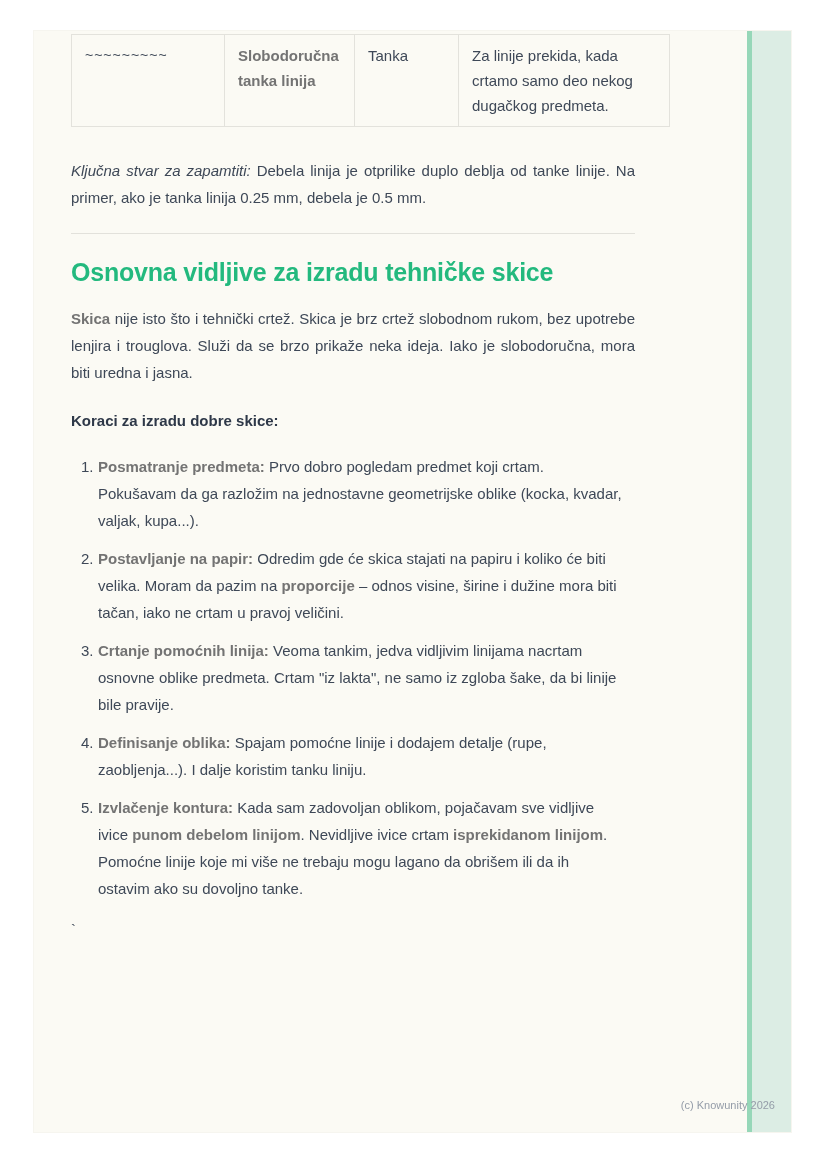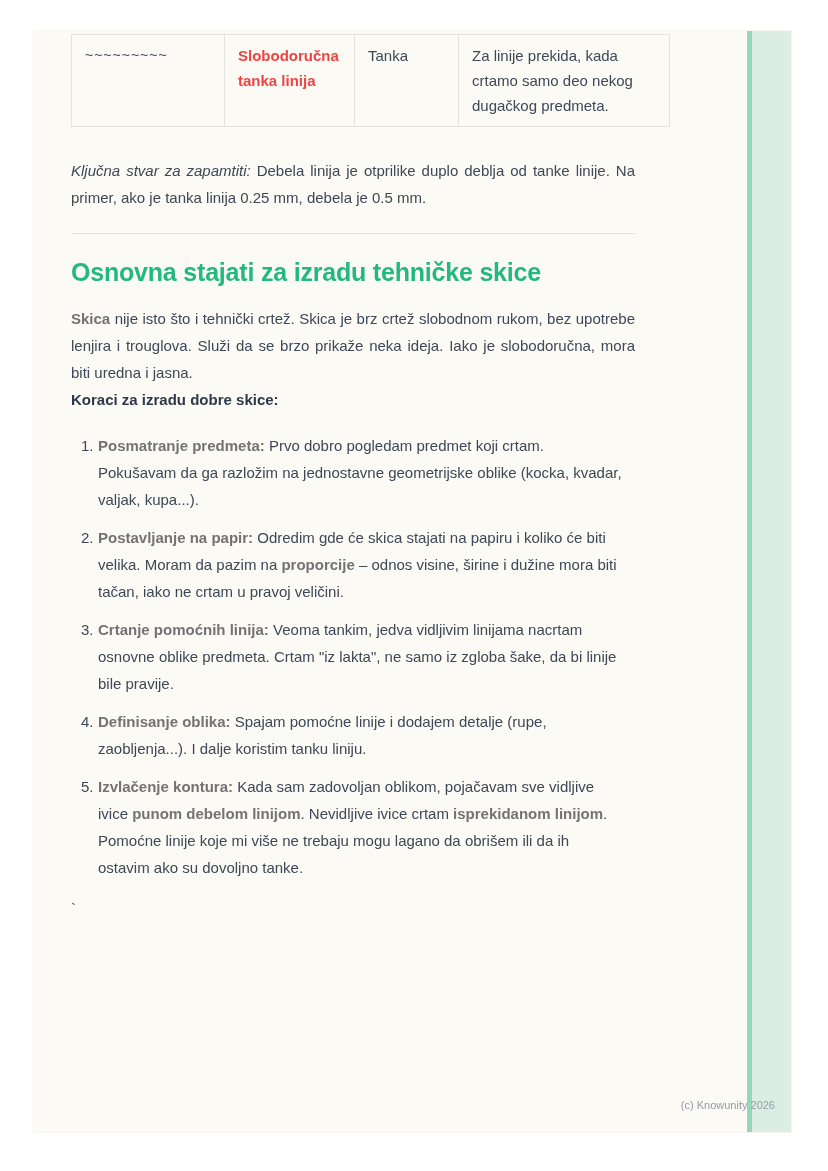--- a/index.html
+++ b/index.html
@@ -50,21 +50,21 @@
     table-layout:fixed;
     font-size:15px;
     line-height:25px;
   }
   table.linetable td{
     border:1px solid var(--table-border);
     vertical-align:top;
     padding:8px 13px;
   }
   td.c1{width:153px;font-size:14px;letter-spacing:1px;}
-  td.c2{width:130px;font-weight:700;color:#ef4444;}
+  td.c2{width:130px;font-weight:700;color:#737373;}
   td.c3{width:104px;}
   td.c4{width:211px;}
   p{margin:0;}
   .justify{text-align:justify;}
   .note{margin-top:30px;}
   .i{font-style:italic;}
   .b{font-weight:700;color:#737373;}
   hr.divider{
     border:none;
     border-top:1px solid var(--divider);
@@ -74,20 +74,21 @@
   h2.section{
     margin:23px 0 0 0;
     font-size:25px;
     line-height:30px;
     color:var(--accent);
     font-weight:700;
     letter-spacing:-0.2px;
   }
   .intro{margin-top:18px;}
   .steps-heading{
+    margin-top:21px;
     font-weight:700;
     color:#2e3848;
   }
   ol.steps{
     list-style:none;
     margin:19px 0 0 0;
     padding:0 0 0 10px;
   }
   ol.steps li{
     display:flex;
@@ -138,21 +139,21 @@
         <td class="c3">Tanka</td>
         <td class="c4">Za linije prekida, kada crtamo samo deo nekog dugačkog predmeta.</td>
       </tr>
     </tbody>
       </table>
 
     <p class="note justify"><span class="i">Ključna stvar za zapamtiti:</span><span> Debela linija je otprilike duplo deblja od tanke linije. Na primer, ako je tanka linija 0.25 mm, debela je 0.5 mm.</span></p>
 
     <hr class="divider">
 
-    <h2 class="section">Osnovna stajati za izradu tehničke skice</h2>
+    <h2 class="section">Osnovna vidljive za izradu tehničke skice</h2>
 
     <p class="intro justify"><span class="b">Skica</span><span> nije isto što i tehnički crtež. Skica je brz crtež slobodnom rukom, bez upotrebe lenjira i trouglova. Služi da se brzo prikaže neka ideja. Iako je slobodoručna, mora biti uredna i jasna.</span></p>
 
     <p class="steps-heading">Koraci za izradu dobre skice:</p>
 
     <ol class="steps">
         <li>
           <span class="num">1.</span>
           <span class="step-body"><span class="b">Posmatranje predmeta:</span><span> Prvo dobro pogledam predmet koji crtam. Pokušavam da ga razložim na jednostavne geometrijske oblike (kocka, kvadar, valjak, kupa...).</span></span>
         </li>

